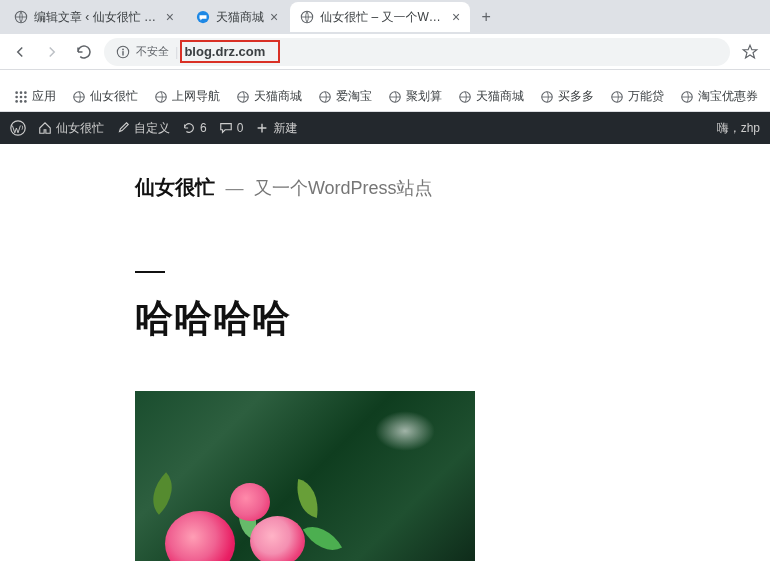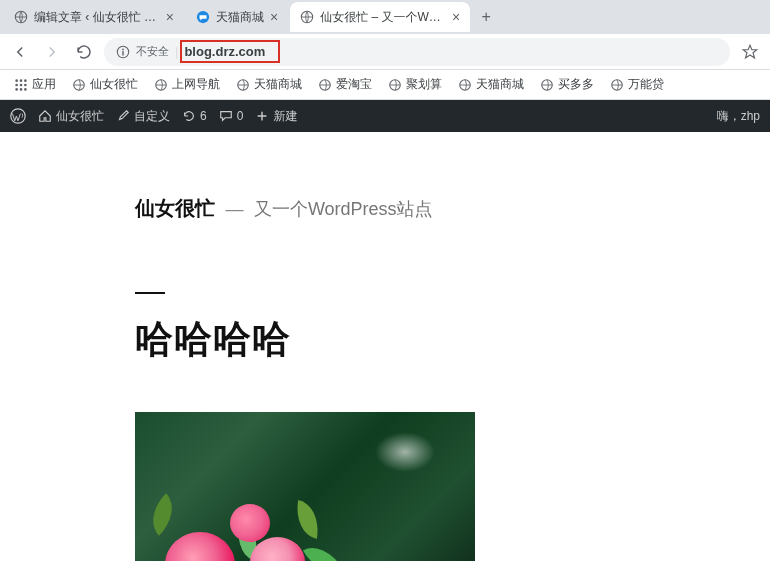--- a/index.html
+++ b/index.html
@@ -16,32 +16,32 @@
     
     .addr-bar { display: flex; align-items: center; height: 36px; background: #fff; border-bottom: 1px solid #dadce0; padding: 0 8px; gap: 8px; }
     .nav-btn { width: 24px; height: 24px; display: flex; align-items: center; justify-content: center; color: #5f6368; }
     .nav-btn.disabled { color: #bdc1c6; }
     .url-field { flex: 1; display: flex; align-items: center; height: 28px; background: #f1f3f4; border-radius: 14px; padding: 0 12px; font-size: 13px; color: #3c4043; gap: 6px; }
     .security-badge { color: #5f6368; font-size: 11px; }
     .url-text { position: relative; font-weight: bold; }
     .url-highlight { position: absolute; border: 2px solid #d93025; left: -4px; top: -4px; bottom: -4px; width: 100px; pointer-events: none; }
     .star-btn { color: #5f6368; }
     
-    .bookmarks-bar { display: flex; align-items: center; height: 30px; background: #fff; border-bottom: 1px solid #dadce0; padding: 0 8px; font-size: 12px; color: #3c4043; gap: 4px; }
+    .bookmarks-bar { display: flex; align-items: center; height: 30px; background: #fff; border-bottom: 1px solid #dadce0; padding: 0 8px; font-size: 12px; color: #3c4043; gap: 4px; margin-top: 12px; }
     .bookmark { display: flex; align-items: center; gap: 4px; padding: 2px 6px; white-space: nowrap; }
     .bookmark .bicon { width: 14px; height: 14px; }
     
     
     .wp-adminbar { display: flex; align-items: center; height: 32px; background: #23282d; color: #ccc; padding: 0 10px; font-size: 12px; gap: 12px; }
     .wp-adminbar .wp-item { display: flex; align-items: center; gap: 4px; }
     .wp-adminbar .spacer { flex: 1; }
     
     
     .page { background: #fff; height: calc(561px - 34px - 36px - 30px - 32px); overflow: hidden; padding: 30px 0 0 135px; }
-    .site-header { margin-bottom: 70px; margin-top: 33px; }
+    .site-header { margin-bottom: 70px; }
     .site-title { font-size: 20px; font-weight: 700; color: #111; display: inline; }
     .tagline-sep { color: #888; font-size: 18px; margin: 0 6px; }
     .tagline { font-size: 18px; color: #767676; }
     .post-divider { width: 30px; height: 2px; background: #111; margin-bottom: 20px; }
     .post-title { font-size: 38px; font-weight: 900; color: #111; margin-bottom: 47px; letter-spacing: 1px; }
     .post-image { width: 340px; height: 180px; position: relative; overflow: hidden; background: linear-gradient(135deg, #1a4d2e 0%, #2d5f3f 25%, #0f3d1f 50%, #1f5030 75%, #0d2818 100%); }
     
     .flower { position: absolute; border-radius: 50%; }
     .flower.f1 { width: 70px; height: 65px; left: 30px; bottom: -5px; background: radial-gradient(circle at 40% 40%, #ff9eb5 0%, #f06292 40%, #e91e63 70%, #c2185b 100%); }
     .flower.f2 { width: 55px; height: 50px; left: 115px; bottom: 5px; background: radial-gradient(circle at 40% 40%, #ffb3c6 0%, #f48fb1 40%, #ec407a 70%, #d81b60 100%); }
@@ -214,20 +214,29 @@
     </div>
   <div class="bookmark">
       <span class="bicon">
         <svg viewBox="0 0 16 16">
           <circle cx="8" cy="8" r="6" fill="none" stroke="#5f6368" stroke-width="1.2"></circle>
           <path d="M2 8h12M8 2c2 3 2 9 0 12" fill="none" stroke="#5f6368"></path>
         </svg>
       </span>
       <span>万能贷</span>
     </div>
+  <div class="bookmark">
+      <span class="bicon">
+        <svg viewBox="0 0 16 16">
+          <circle cx="8" cy="8" r="6" fill="none" stroke="#5f6368" stroke-width="1.2"></circle>
+          <path d="M2 8h12M8 2c2 3 2 9 0 12" fill="none" stroke="#5f6368"></path>
+        </svg>
+      </span>
+      <span>淘宝优惠券</span>
+    </div>
   <div class="bookmark"></div>
 </div>
 
 <div class="wp-adminbar">
   <div class="wp-item">
     <span>
       <svg width="16" height="16" viewBox="0 0 20 20">
           <circle cx="10" cy="10" r="9" fill="none" stroke="#ccc" stroke-width="1.5"></circle>
           <path d="M3 7l3 9 2-6 2 6 3-9M15 7c1 1 1 3 0 5" fill="none" stroke="#ccc" stroke-width="1.2"></path>
         </svg>

